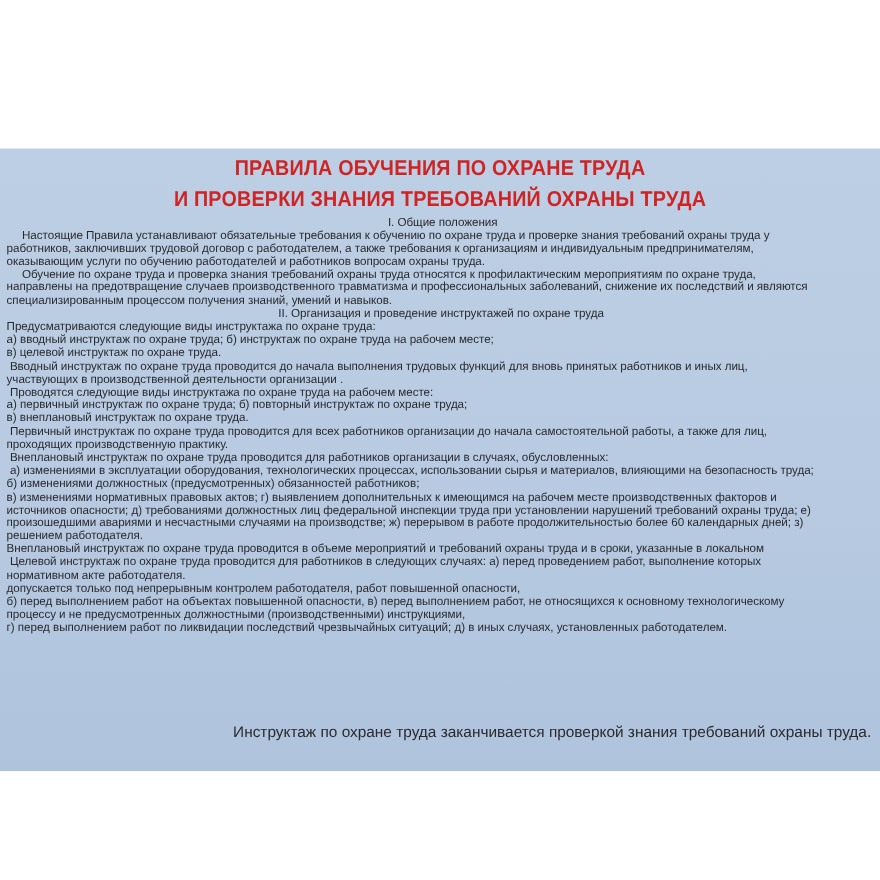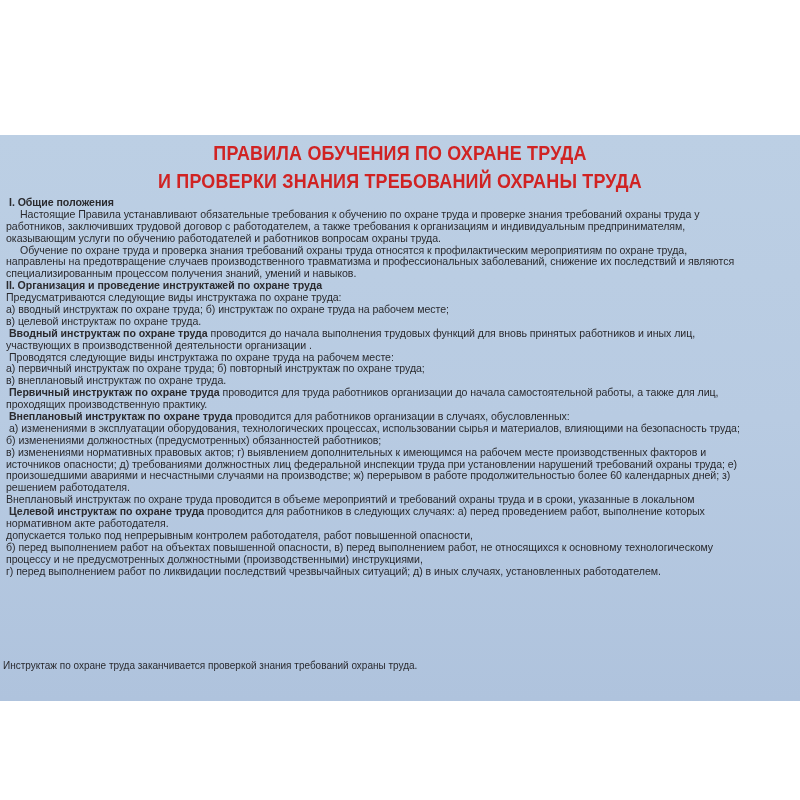--- a/index.html
+++ b/index.html
@@ -40,31 +40,32 @@
       top: 62px;
       width: 790px;
       font-size: 10.6px;
       line-height: 11.9px;
       letter-spacing: -0.05px;
     }
     .line {
       white-space: nowrap;
       height: 11.9px;
     }
-    .b { font-weight: bold; }
+    .b { font-weight: normal; text-align: center; }
     .ind { padding-left: 14px; }
     .ind1 { padding-left: 3px; }
     .footer {
       position: absolute;
       left: 0;
       top: 524px;
       width: 792px;
-      font-size: 10px;
+      font-size: 14px;
       line-height: 13px;
       transform-origin: left top;
+      text-align: right;
     }
     .footer .line { height: 13px; }
   </style>
 </head>
 <body>
 
 <div class="poster">
   <div class="title">
     <div>ПРАВИЛА ОБУЧЕНИЯ ПО ОХРАНЕ ТРУДА</div>
     <div>И ПРОВЕРКИ ЗНАНИЯ ТРЕБОВАНИЙ ОХРАНЫ ТРУДА</div>
@@ -88,21 +89,21 @@
     <div class="line ind1">
       <span class="b">Вводный инструктаж по охране труда</span><span> проводится до начала выполнения трудовых функций для вновь принятых работников и иных лиц,</span>
     </div>
     <div class="line">участвующих в производственной деятельности организации .</div>
 
     <div class="line ind1">Проводятся следующие виды инструктажа по охране труда на рабочем месте:</div>
     <div class="line">а) первичный инструктаж по охране труда; б) повторный инструктаж по охране труда;</div>
     <div class="line">в) внеплановый инструктаж по охране труда.</div>
 
     <div class="line ind1">
-      <span class="b">Первичный инструктаж по охране труда</span><span> проводится для труда работников организации до начала самостоятельной работы, а также для лиц,</span>
+      <span class="b">Первичный инструктаж по охране труда</span><span> проводится для всех работников организации до начала самостоятельной работы, а также для лиц,</span>
     </div>
     <div class="line">проходящих производственную практику.</div>
 
 
     <div class="line ind1">
       <span class="b">Внеплановый инструктаж по охране труда</span><span> проводится для работников организации в случаях, обусловленных:</span>
     </div>
     <div class="line ind1">а) изменениями в эксплуатации оборудования, технологических процессах, использовании сырья и материалов, влияющими на безопасность труда;</div>
     <div class="line">б) изменениями должностных (предусмотренных) обязанностей работников;</div>
     <div class="line">в) изменениями нормативных правовых актов; г) выявлением дополнительных к имеющимся на рабочем месте производственных факторов и</div>

